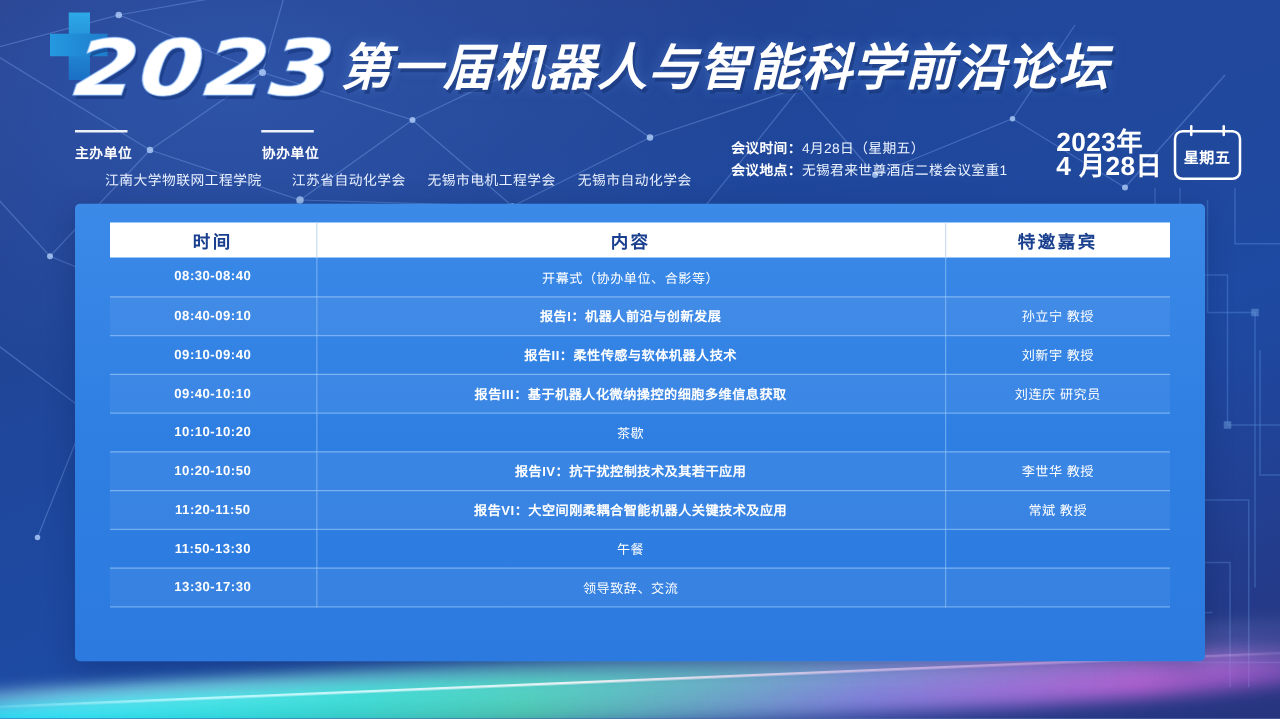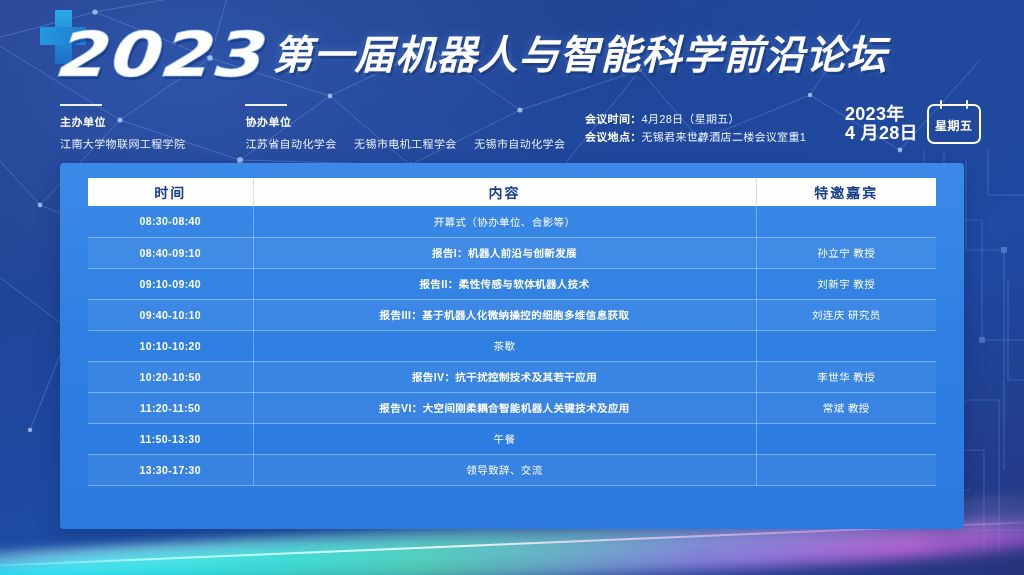--- a/index.html
+++ b/index.html
@@ -155,39 +155,39 @@
     line-height: 1;
     letter-spacing: 1px;
     text-shadow: 2px 3px 0 rgba(18,45,110,.5), 0 0 10px rgba(120,180,255,.35);
   }
 
   
   .orgs {
     position: absolute;
     left: 60px; top: 104px;
     display: flex;
-    gap: 60px;
   }
   .org-col .rule {
     width: 42px; height: 2px;
     background: #ffffff;
     margin-bottom: 7px;
     opacity: .92;
   }
   .org-title {
     font-size: 11px;
     font-weight: 700;
     color: #ffffff;
     margin-bottom: 6px;
     letter-spacing: .5px;
   }
   .org-body {
     font-size: 11px;
     color: #e8f0ff;
     letter-spacing: .4px;
+    margin-left: 24px;
   }
   .org-body span { margin-right: 14px; }
 
   
   .meet-info {
     position: absolute;
     left: 585px; top: 110px;
     font-size: 11px;
     color: #ffffff;
     line-height: 18px;
@@ -199,21 +199,21 @@
   
   .date-badge {
     position: absolute;
     left: 845px; top: 104px;
     display: flex;
     align-items: center;
     gap: 9px;
   }
   .date-text {
     color: #ffffff;
-    font-size: 18px;
+    font-size: 21px;
     font-weight: 700;
     line-height: 19px;
     text-align: left;
     letter-spacing: .3px;
   }
 
   .cal-icon {
     position: relative;
     width: 54px; height: 40px;
     border: 2px solid #ffffff;

